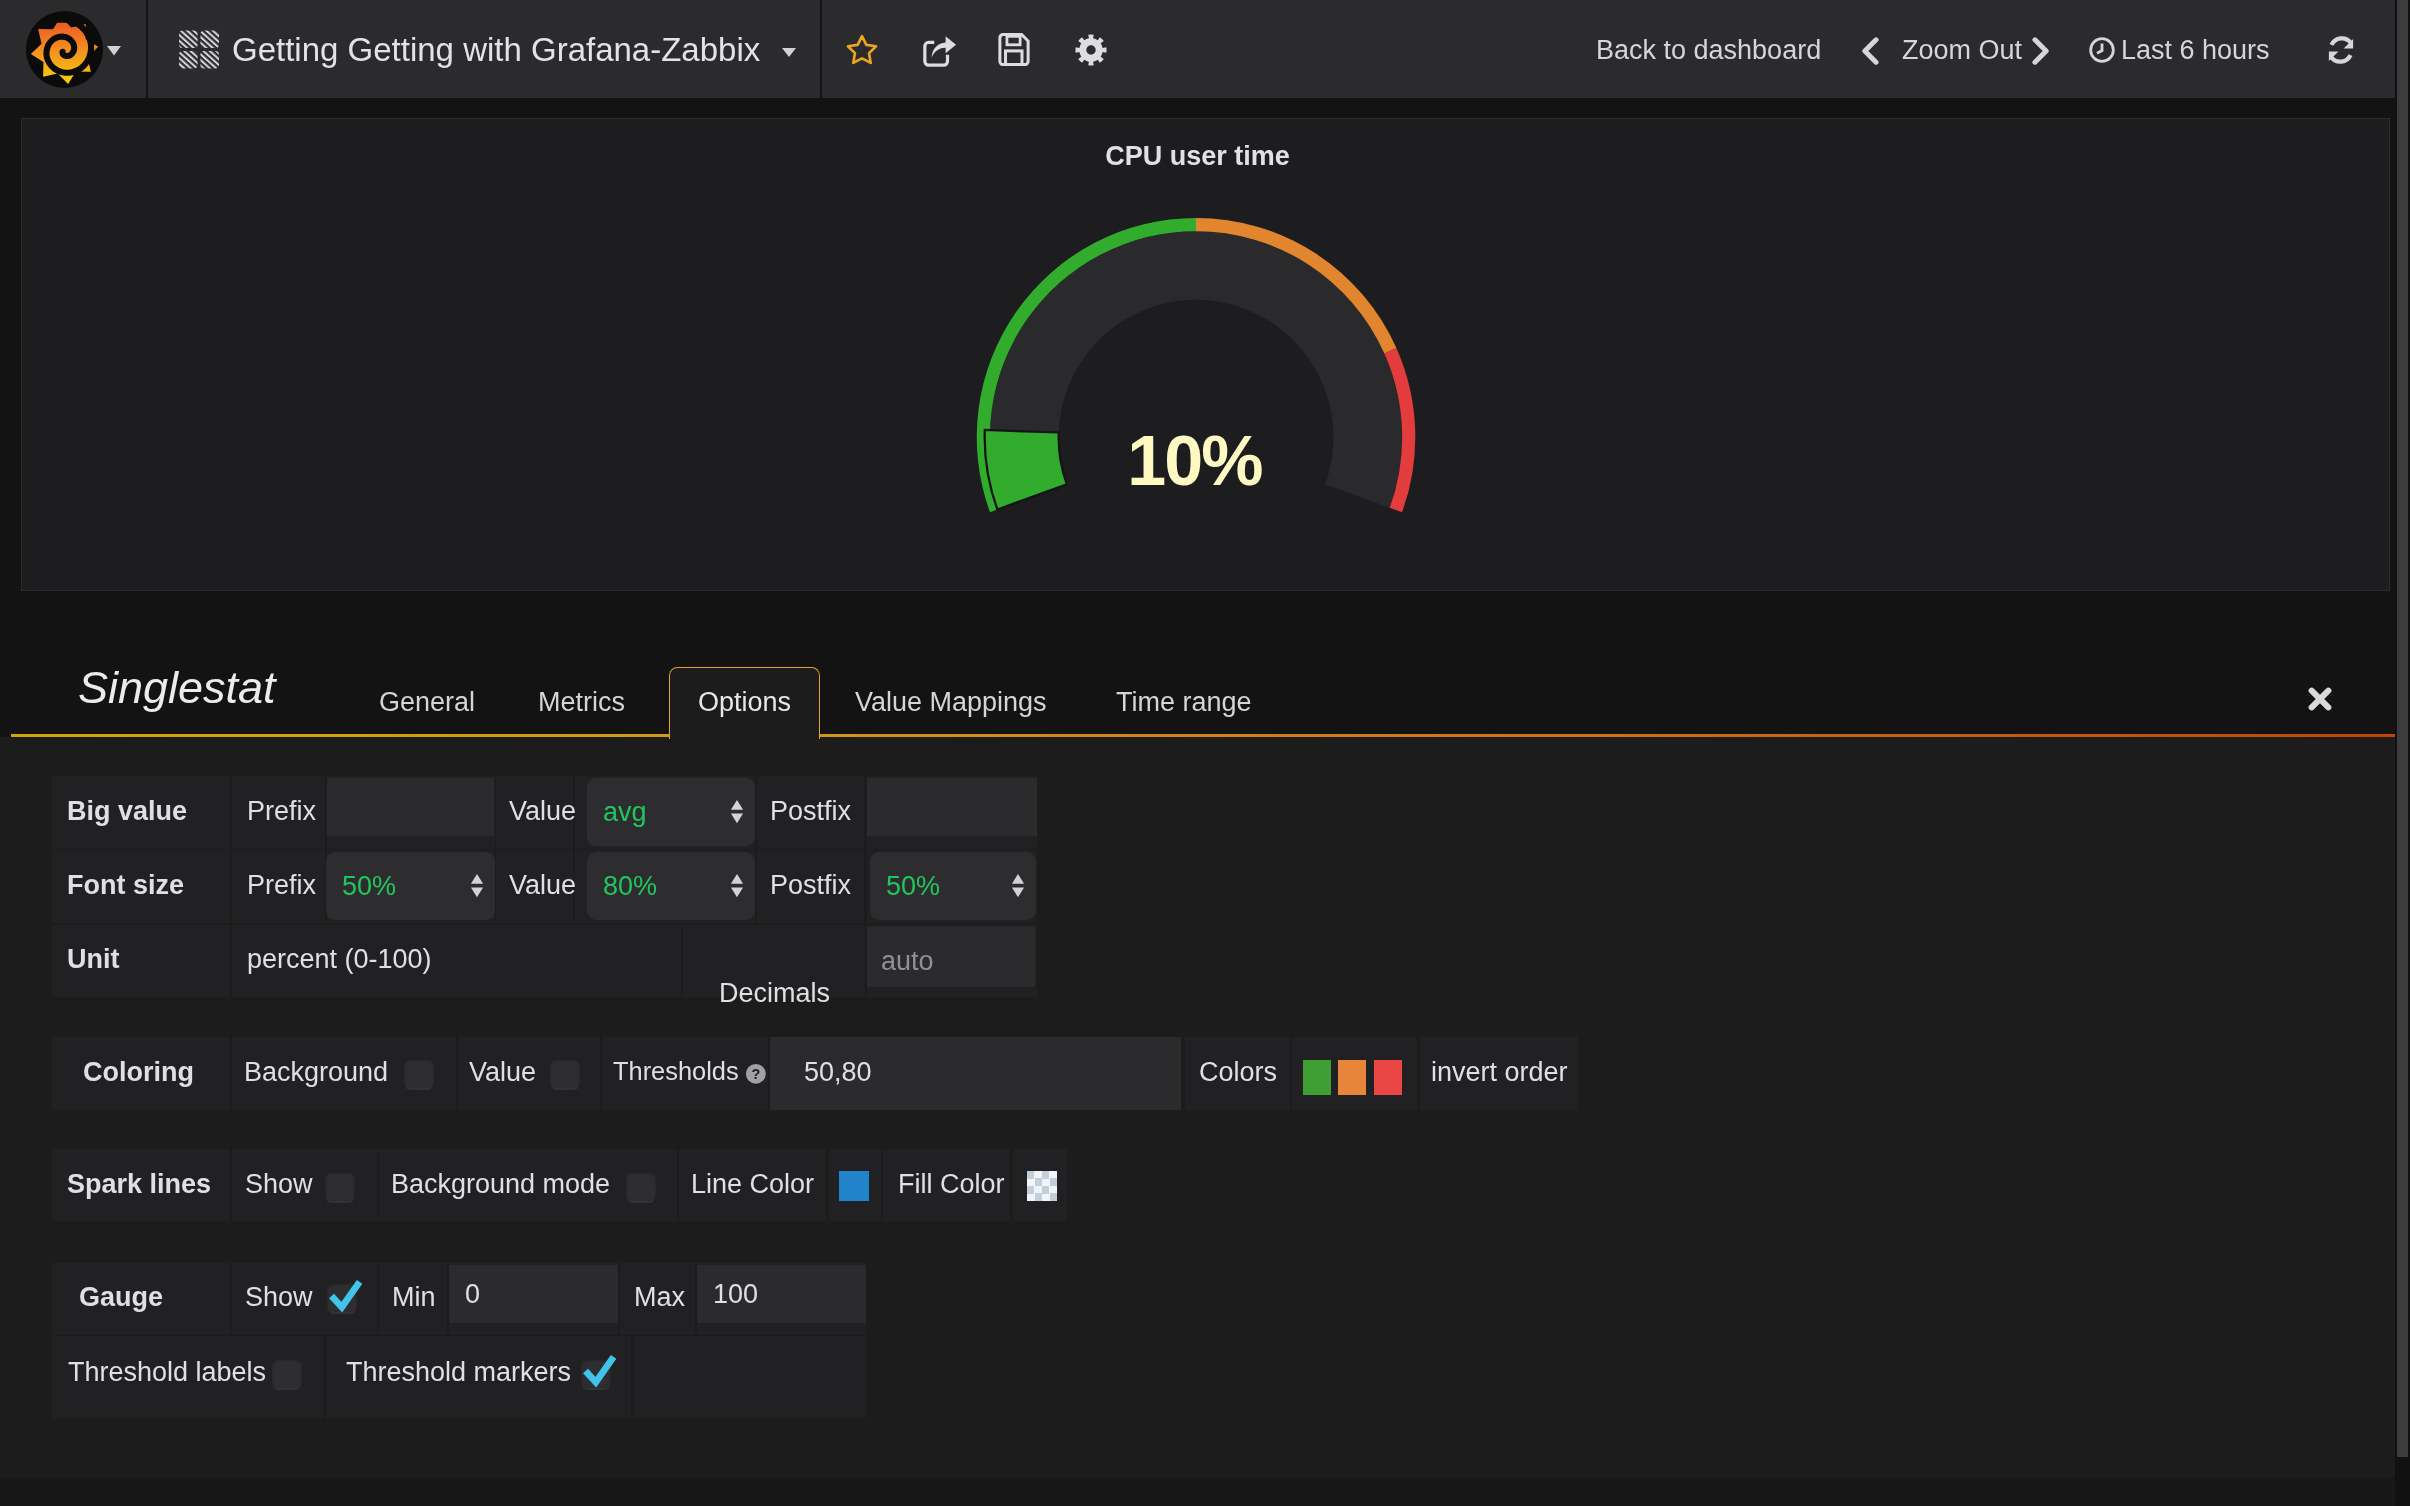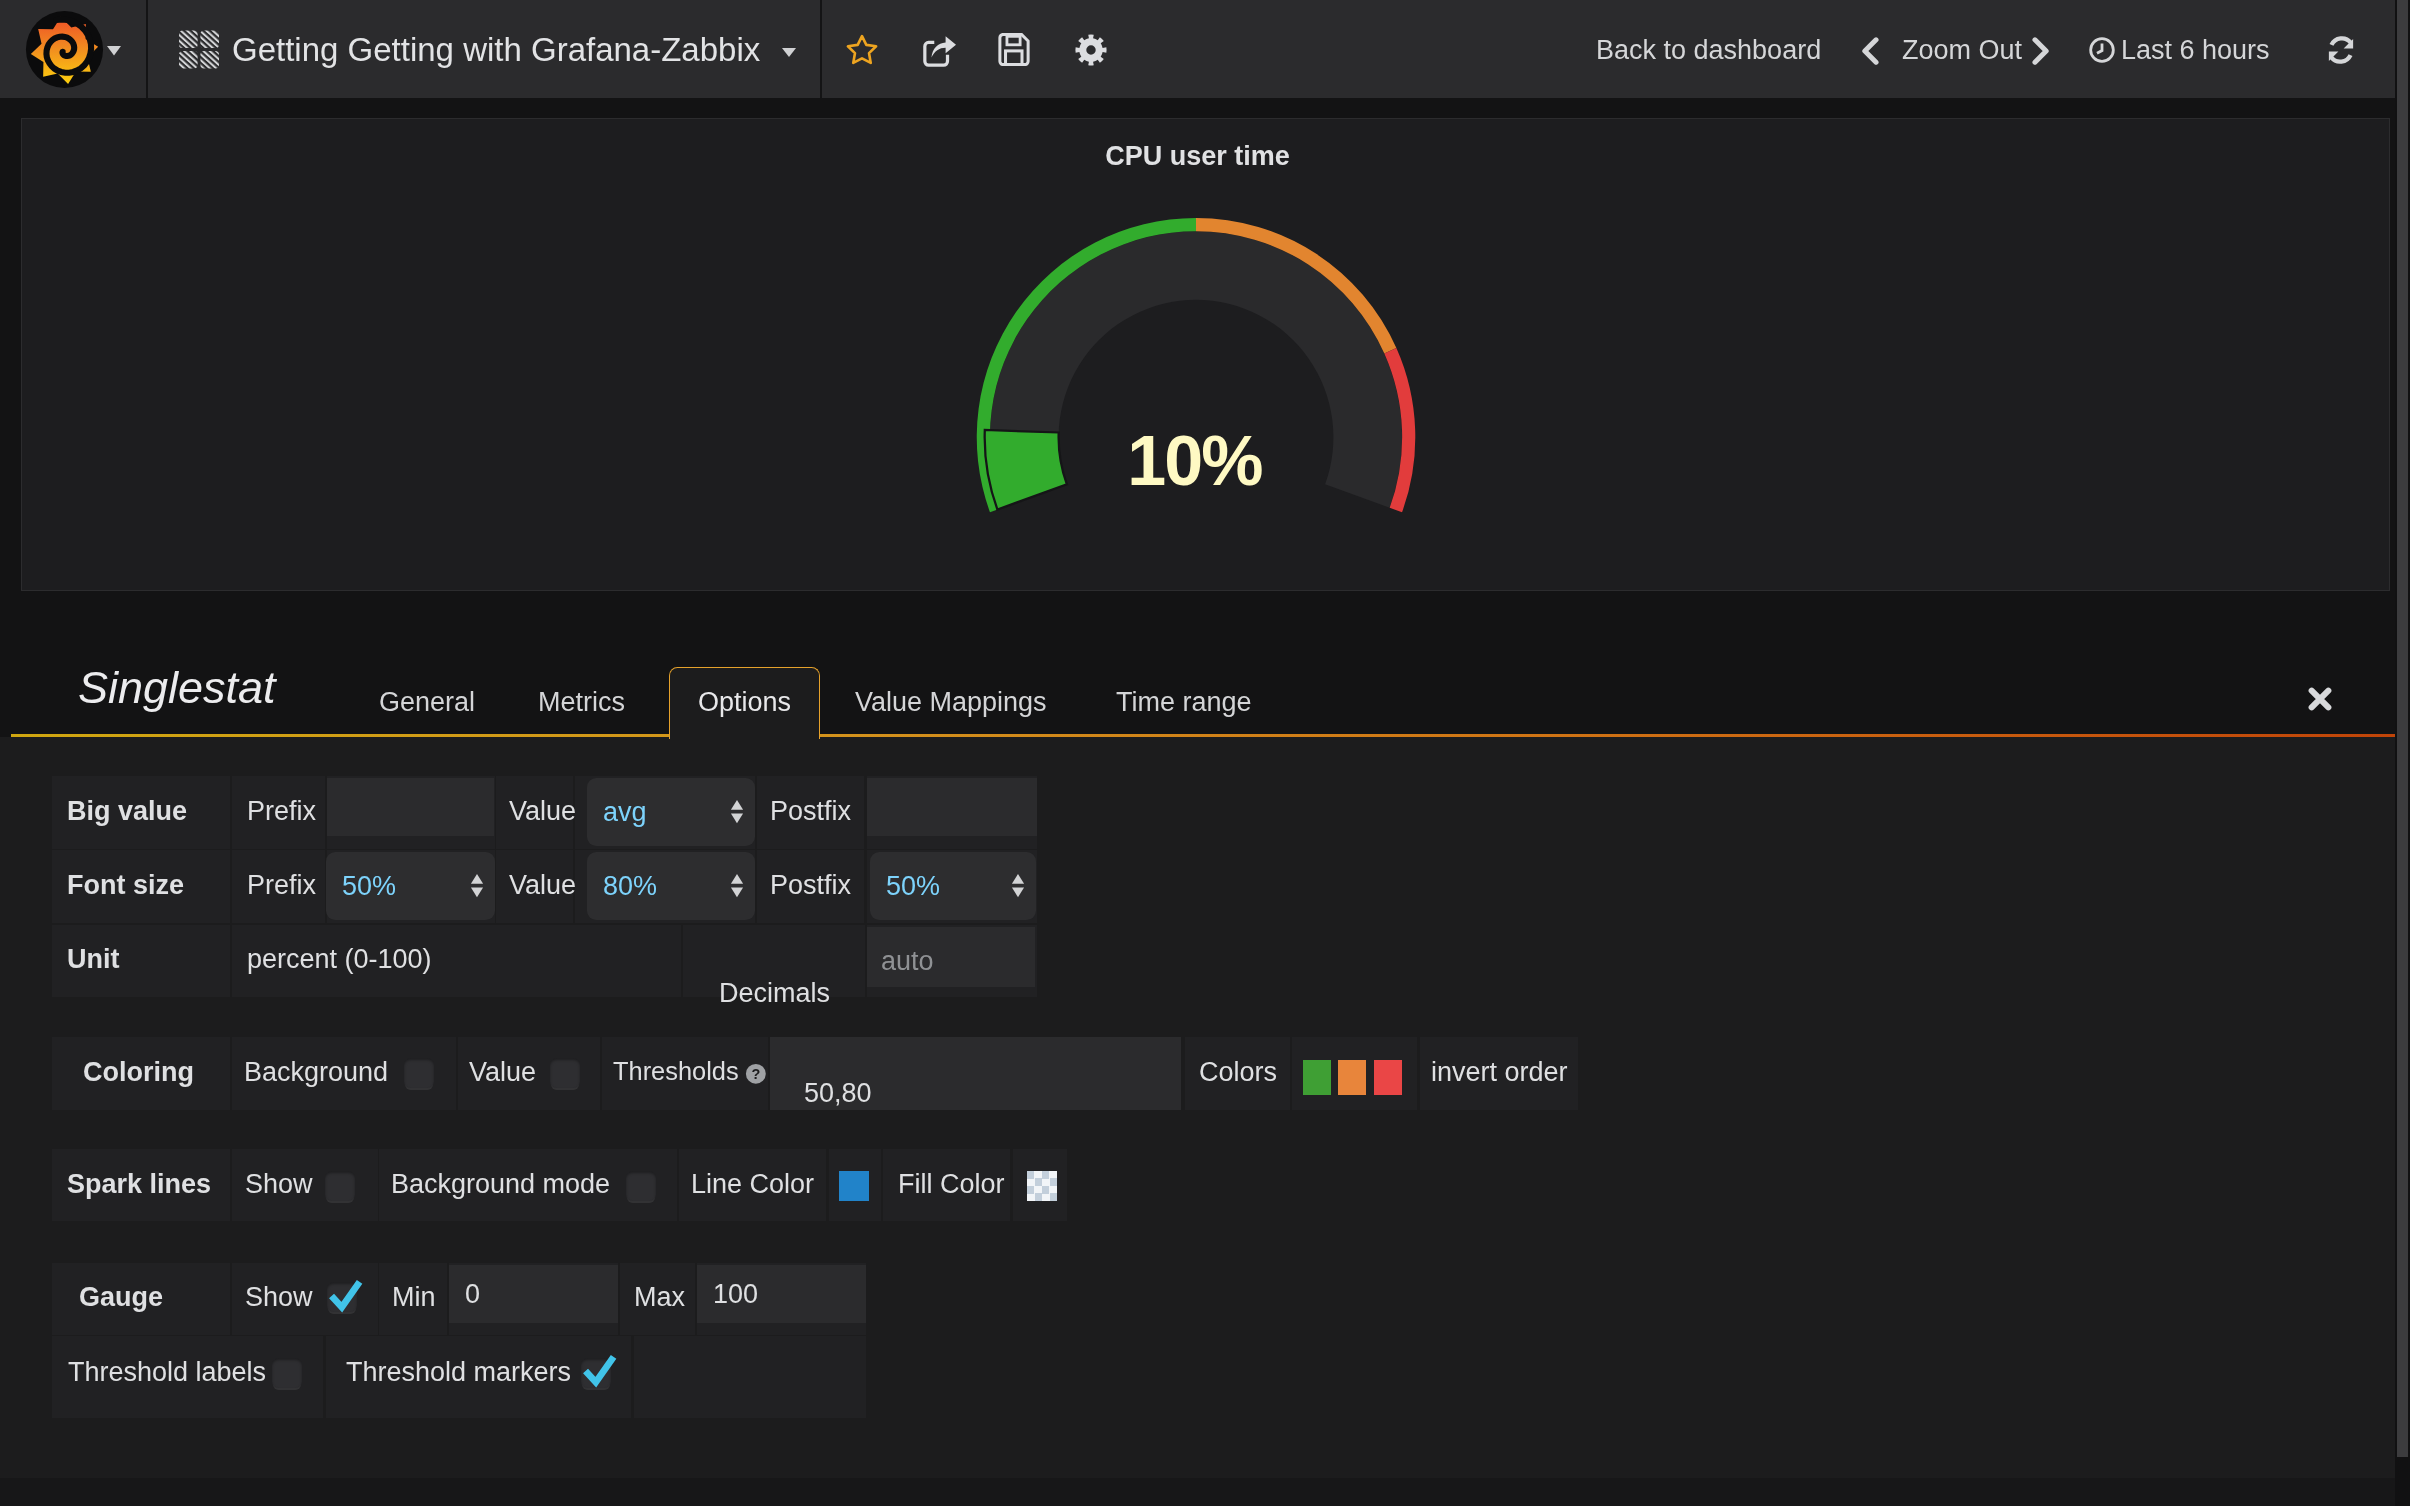--- a/index.html
+++ b/index.html
@@ -7,21 +7,21 @@
   body {
     width:2411px; height:1507px; overflow:hidden; position:relative;
     background:#131314;
     font-family:"Liberation Sans", sans-serif;
     -webkit-font-smoothing: antialiased;
   }
   .abs { position:absolute; }
   .txt { position:absolute; color:#dfe0e2; font-size:27px; white-space:nowrap; }
   .b { font-weight:bold; }
   .cell { position:absolute; background:#212123; }
-  .sel { position:absolute; background:#2d2d2f; border-radius:9.4px; color:#7dd3fc; font-size:27px; height:68px; line-height:68px; padding-left:16px; white-space:nowrap; }
+  .sel { position:absolute; background:#2d2d2f; border-radius:9.4px; color:#22c55e; font-size:27px; height:68px; line-height:68px; padding-left:16px; white-space:nowrap; }
   .sel .car { position:absolute; right:11.3px; top:0; height:68px; display:flex; flex-direction:column; justify-content:center; color:#d2d3d5; }
   .car svg { display:block; }
   .cb { position:absolute; width:30px; height:30px; background:#2e2e31; border-radius:6.6px; box-shadow: inset 0 1.9px 2.8px rgba(0,0,0,.35), 0 2.8px 0 -0.9px rgba(255,255,255,.08); }
   .ck { position:absolute; width:43px; height:40px; overflow:visible; }
 </style>
 </head>
 <body>
 
 <div class="abs" style="left:0;top:0;width:2411px;height:98px;background:#2b2b2d;"></div>
 <div class="abs" style="left:146px;top:0;width:1.9px;height:98px;background:#141415;"></div>
@@ -214,21 +214,21 @@
 <div class="txt b" style="left:83px;top:1057px;">Coloring</div>
 <div class="txt" style="left:244px;top:1057px;">Background</div>
 <div class="cb" style="left:404px;top:1058px;"></div>
 <div class="txt" style="left:469px;top:1057px;">Value</div>
 <div class="cb" style="left:550px;top:1058px;"></div>
 <div class="txt" style="left:613px;top:1057px;font-size:25.4px;">Thresholds</div>
 <svg class="abs" style="left:745px;top:1063px;" width="21.7" height="21.7" viewBox="0 0 24 24">
   <circle cx="12" cy="12" r="11" fill="#9fa1a4"></circle>
   <text x="12" y="17.5" text-anchor="middle" font-size="16" font-weight="bold" fill="#1c1c1d" font-family="Liberation Sans">?</text>
 </svg>
-<div class="txt" style="left:804px;top:1057px;margin-top:21px;">50,80</div>
+<div class="txt" style="left:804px;top:1057px;">50,80</div>
 <div class="txt" style="left:1199px;top:1057px;">Colors</div>
 <div class="abs" style="left:1303px;top:1060px;width:28px;height:35px;background:#3f9f34;"></div>
 <div class="abs" style="left:1338px;top:1060px;width:28px;height:35px;background:#e8853b;"></div>
 <div class="abs" style="left:1374px;top:1060px;width:28px;height:35px;background:#ea4646;"></div>
 <div class="txt" style="left:1431px;top:1057px;">invert order</div>
 
 <div class="cell" style="left:52px;top:1149px;width:178px;height:72px;"></div>
 <div class="cell" style="left:232px;top:1149px;width:146px;height:72px;"></div>
 <div class="cell" style="left:379px;top:1149px;width:298px;height:72px;"></div>
 <div class="cell" style="left:679px;top:1149px;width:147px;height:72px;"></div>

